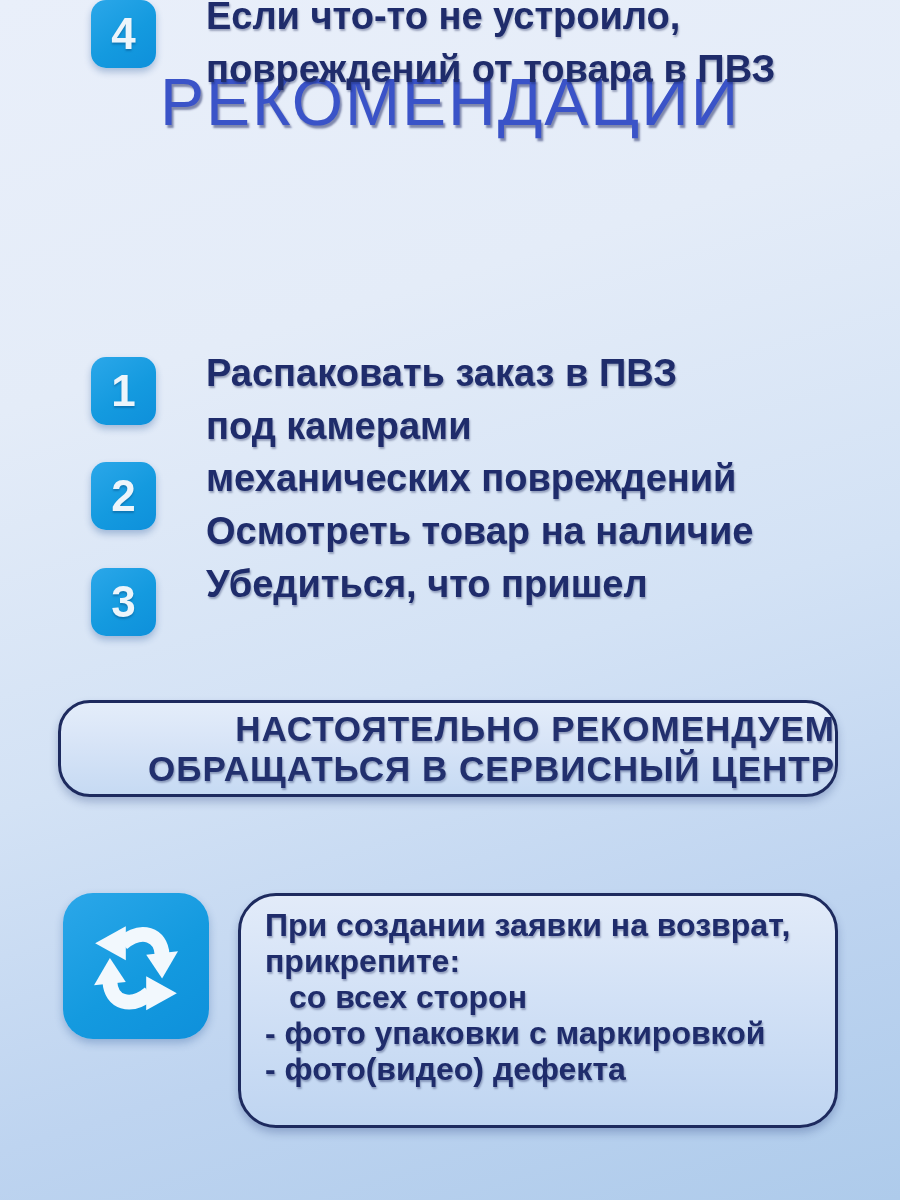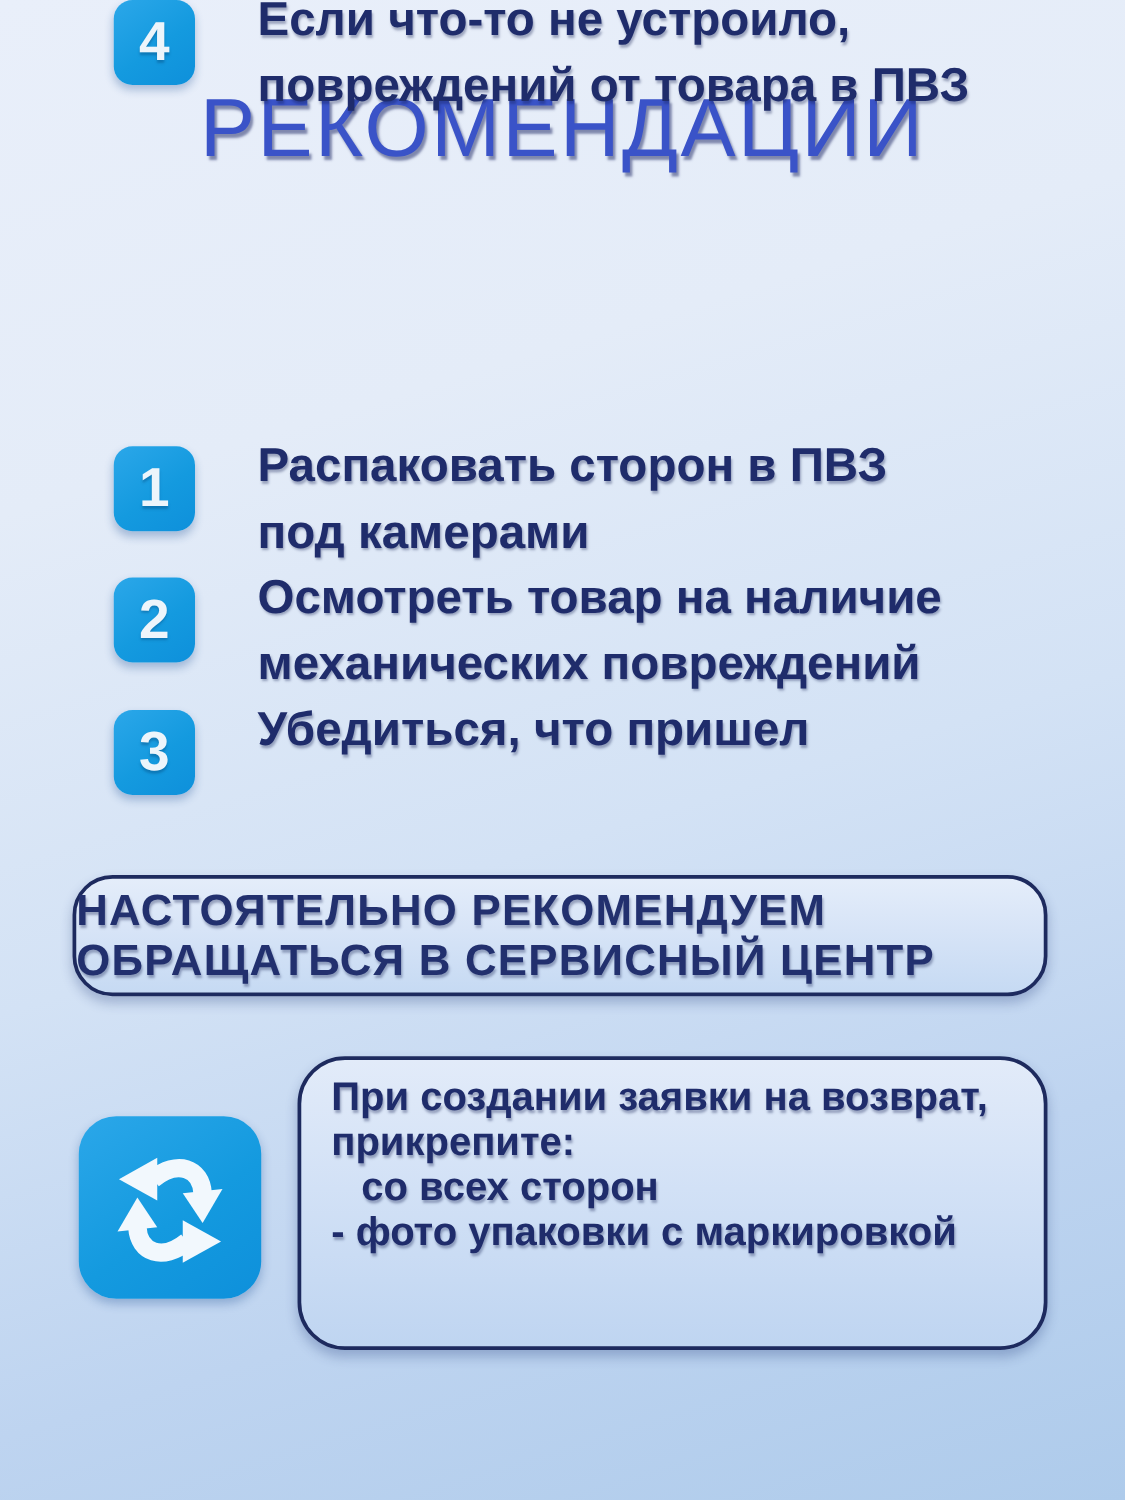--- a/index.html
+++ b/index.html
@@ -69,33 +69,33 @@
   .banner{
     position:absolute;
     left:58px;top:700px;
     width:780px;height:97px;
     box-sizing:border-box;
     border:3px solid #1D2A5E;
     border-radius:32px;
     background:linear-gradient(180deg,#E4EDFA 0%,#D7E4F7 45%,#C6DAF3 100%);
     box-shadow:0 5px 9px rgba(30,55,120,0.28);
     display:flex;flex-direction:column;
-    align-items:flex-start;justify-content:center;
+    align-items:flex-end;justify-content:center;
     text-align:center;
     color:#22306E;
     font-size:35px;
     line-height:40px;
     letter-spacing:1px;
     text-shadow:1px 2px 2px rgba(18,28,80,0.35);
   }
 
   
   .note-box{
     position:absolute;
-    left:238px;top:845px;
+    left:238px;top:893px;
     width:600px;height:235px;
     box-sizing:border-box;
     border:3px solid #1D2A5E;
     border-radius:38px;
     background:linear-gradient(180deg,#E2EBF9 0%,#D2E1F6 45%,#BFD5F1 100%);
     box-shadow:0 5px 9px rgba(30,55,120,0.28);
     padding:11px 14px 0 24px;
     color:#1F2C6B;
     font-size:32px;
     line-height:36px;
@@ -123,32 +123,32 @@
 
   <div class="title">
     <div>РЕКОМЕНДАЦИИ</div>
   </div>
 
   <div class="step">
     <div class="badge">
       <span>1</span>
     </div>
     <div class="step-text">
-      <div>Распаковать сторон в ПВЗ</div>
+      <div>Распаковать заказ в ПВЗ</div>
       <div>под камерами</div>
     </div>
   </div>
 
   <div class="step">
     <div class="badge">
       <span>2</span>
     </div>
     <div class="step-text">
+      <div>механических повреждений</div>
       <div>Осмотреть товар на наличие</div>
-      <div>механических повреждений</div>
     </div>
   </div>
 
   <div class="step">
     <div class="badge">
       <span>3</span>
     </div>
     <div class="step-text">
       <div>Убедиться, что пришел</div>
     </div>
@@ -178,15 +178,16 @@
       </g>
       <use href="#cycle-arrow" transform="rotate(180 50 54)"></use>
     </svg>
   </div>
 
   <div class="note-box">
     <div class="note-line">При создании заявки на возврат,</div>
     <div class="note-line">прикрепите:</div>
     <div class="note-line indent">со всех сторон</div>
     <div class="note-line">- фото упаковки с маркировкой</div>
+    <div class="note-line">- фото(видео) дефекта</div>
   </div>
 
 </div>
 
 </body></html>

